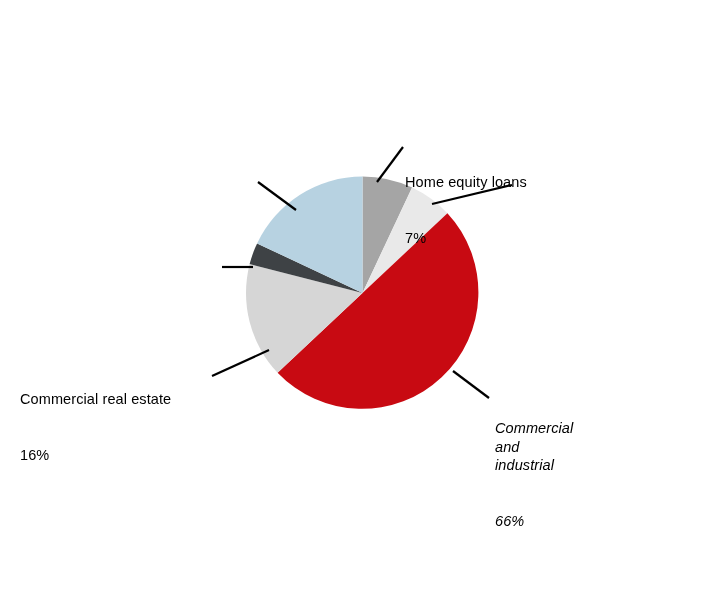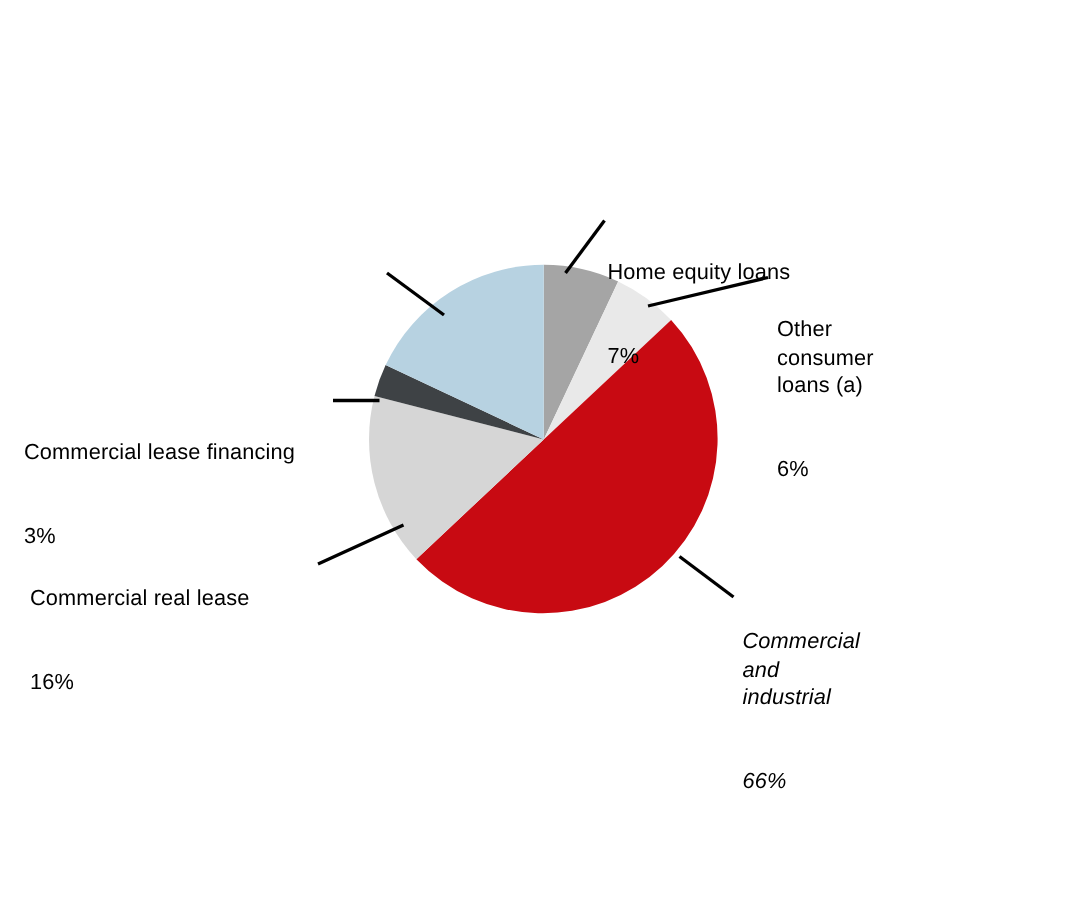--- a/index.html
+++ b/index.html
@@ -60,34 +60,26 @@
       <line x1="253" y1="267" x2="222" y2="267" stroke="#000000" stroke-width="2.2"></line>
       <line x1="296" y1="210" x2="258" y2="182" stroke="#000000" stroke-width="2.2"></line>
     </g>
   </svg>
 
   <div class="callout anchor-left" style="left:405px; top:136px;">
     <span class="cl-name">Home equity loans</span>
     <span class="cl-value">7%</span>
   </div>
 
-  <div class="callout anchor-left" style="left:518px; top:174px;">
-    <span class="cl-name">Other consumer loans (a)</span>
-    <span class="cl-value">6%</span>
-  </div>
 
   <div class="callout anchor-left" style="left:495px; top:382px;font-style:italic;">
     <span class="cl-name">Commercial and industrial</span>
     <span class="cl-value">66%</span>
   </div>
 
   <div class="callout anchor-left" style="left:20px; top:353px;">
-    <span class="cl-name">Commercial real lease</span>
+    <span class="cl-name">Commercial real estate</span>
     <span class="cl-value">16%</span>
   </div>
 
-  <div class="callout anchor-left" style="left:16px; top:256px;">
-    <span class="cl-name">Commercial lease financing</span>
-    <span class="cl-value">3%</span>
-  </div>
 
 
 </div>
 
 </body></html>

